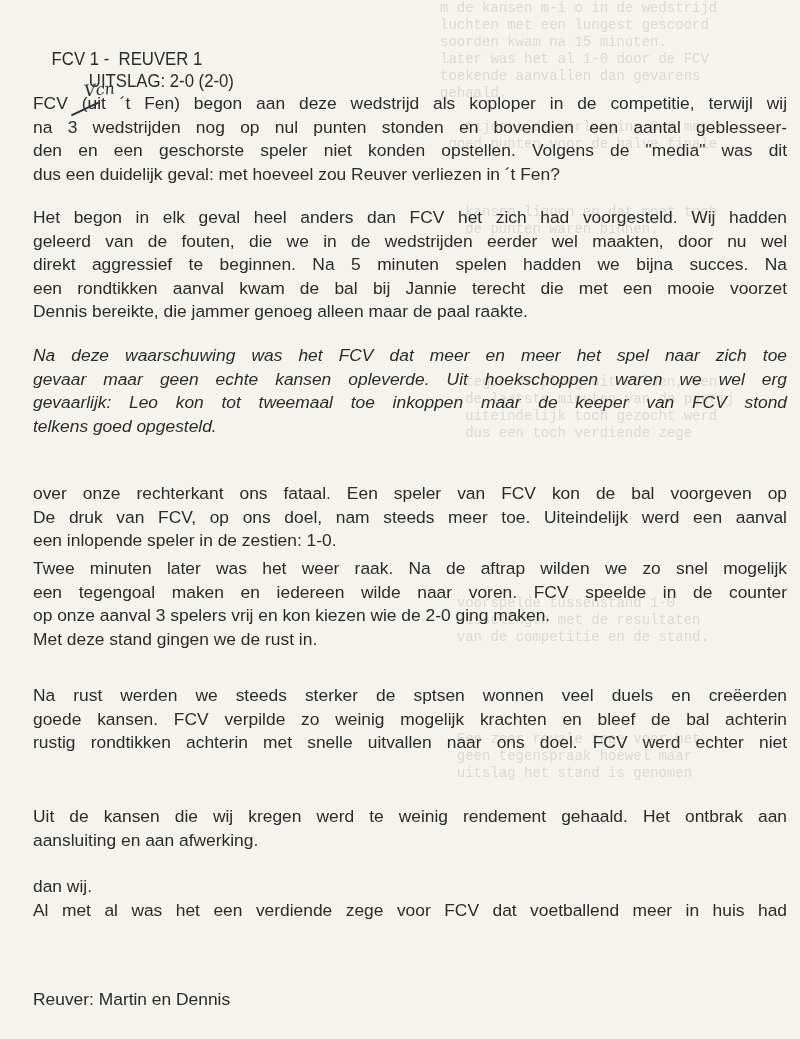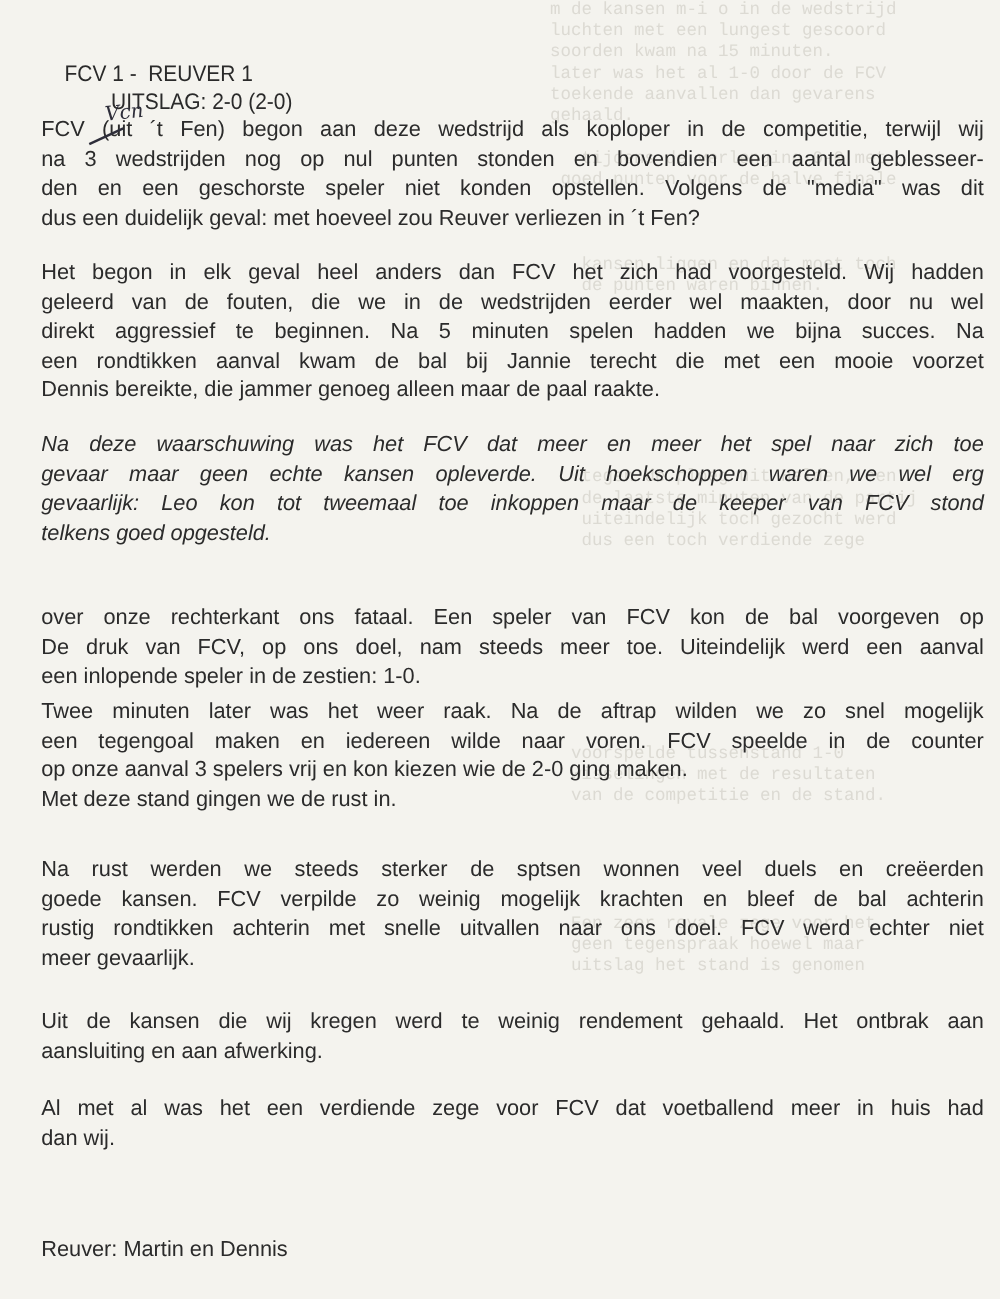--- a/index.html
+++ b/index.html
@@ -179,31 +179,30 @@
     <span class="line">Twee minuten later was het weer raak. Na de aftrap wilden we zo snel mogelijk</span>
     <span class="line">een tegengoal maken en iedereen wilde naar voren. FCV speelde in de counter</span>
     <span class="line last">op onze aanval 3 spelers vrij en kon kiezen wie de 2-0 ging maken.</span>
     <span class="line last">Met deze stand gingen we de rust in.</span>
   </div>
 
   <div class="p" style="top:684px;">
     <span class="line">Na rust werden we steeds sterker de sptsen wonnen veel duels en creëerden</span>
     <span class="line">goede kansen. FCV verpilde zo weinig mogelijk krachten en bleef de bal achterin</span>
     <span class="line">rustig rondtikken achterin met snelle uitvallen naar ons doel. FCV werd echter niet</span>
-    <span class="line last">meer gevaarlijk.</span>
   </div>
 
   <div class="p" style="top:805px;">
     <span class="line">Uit de kansen die wij kregen werd te weinig rendement gehaald. Het ontbrak aan</span>
     <span class="line last">aansluiting en aan afwerking.</span>
   </div>
 
   <div class="p" style="top:875px;">
+    <span class="line last">dan wij.</span>
     <span class="line">Al met al was het een verdiende zege voor FCV dat voetballend meer in huis had</span>
-    <span class="line last">dan wij.</span>
   </div>
 
   <div class="p" style="top:988px;">
     <span class="line last">Reuver: Martin en Dennis</span>
   </div>
 </div>
 
 <div class="handwriting">Vcn</div>
 <div class="strike"></div>
 

